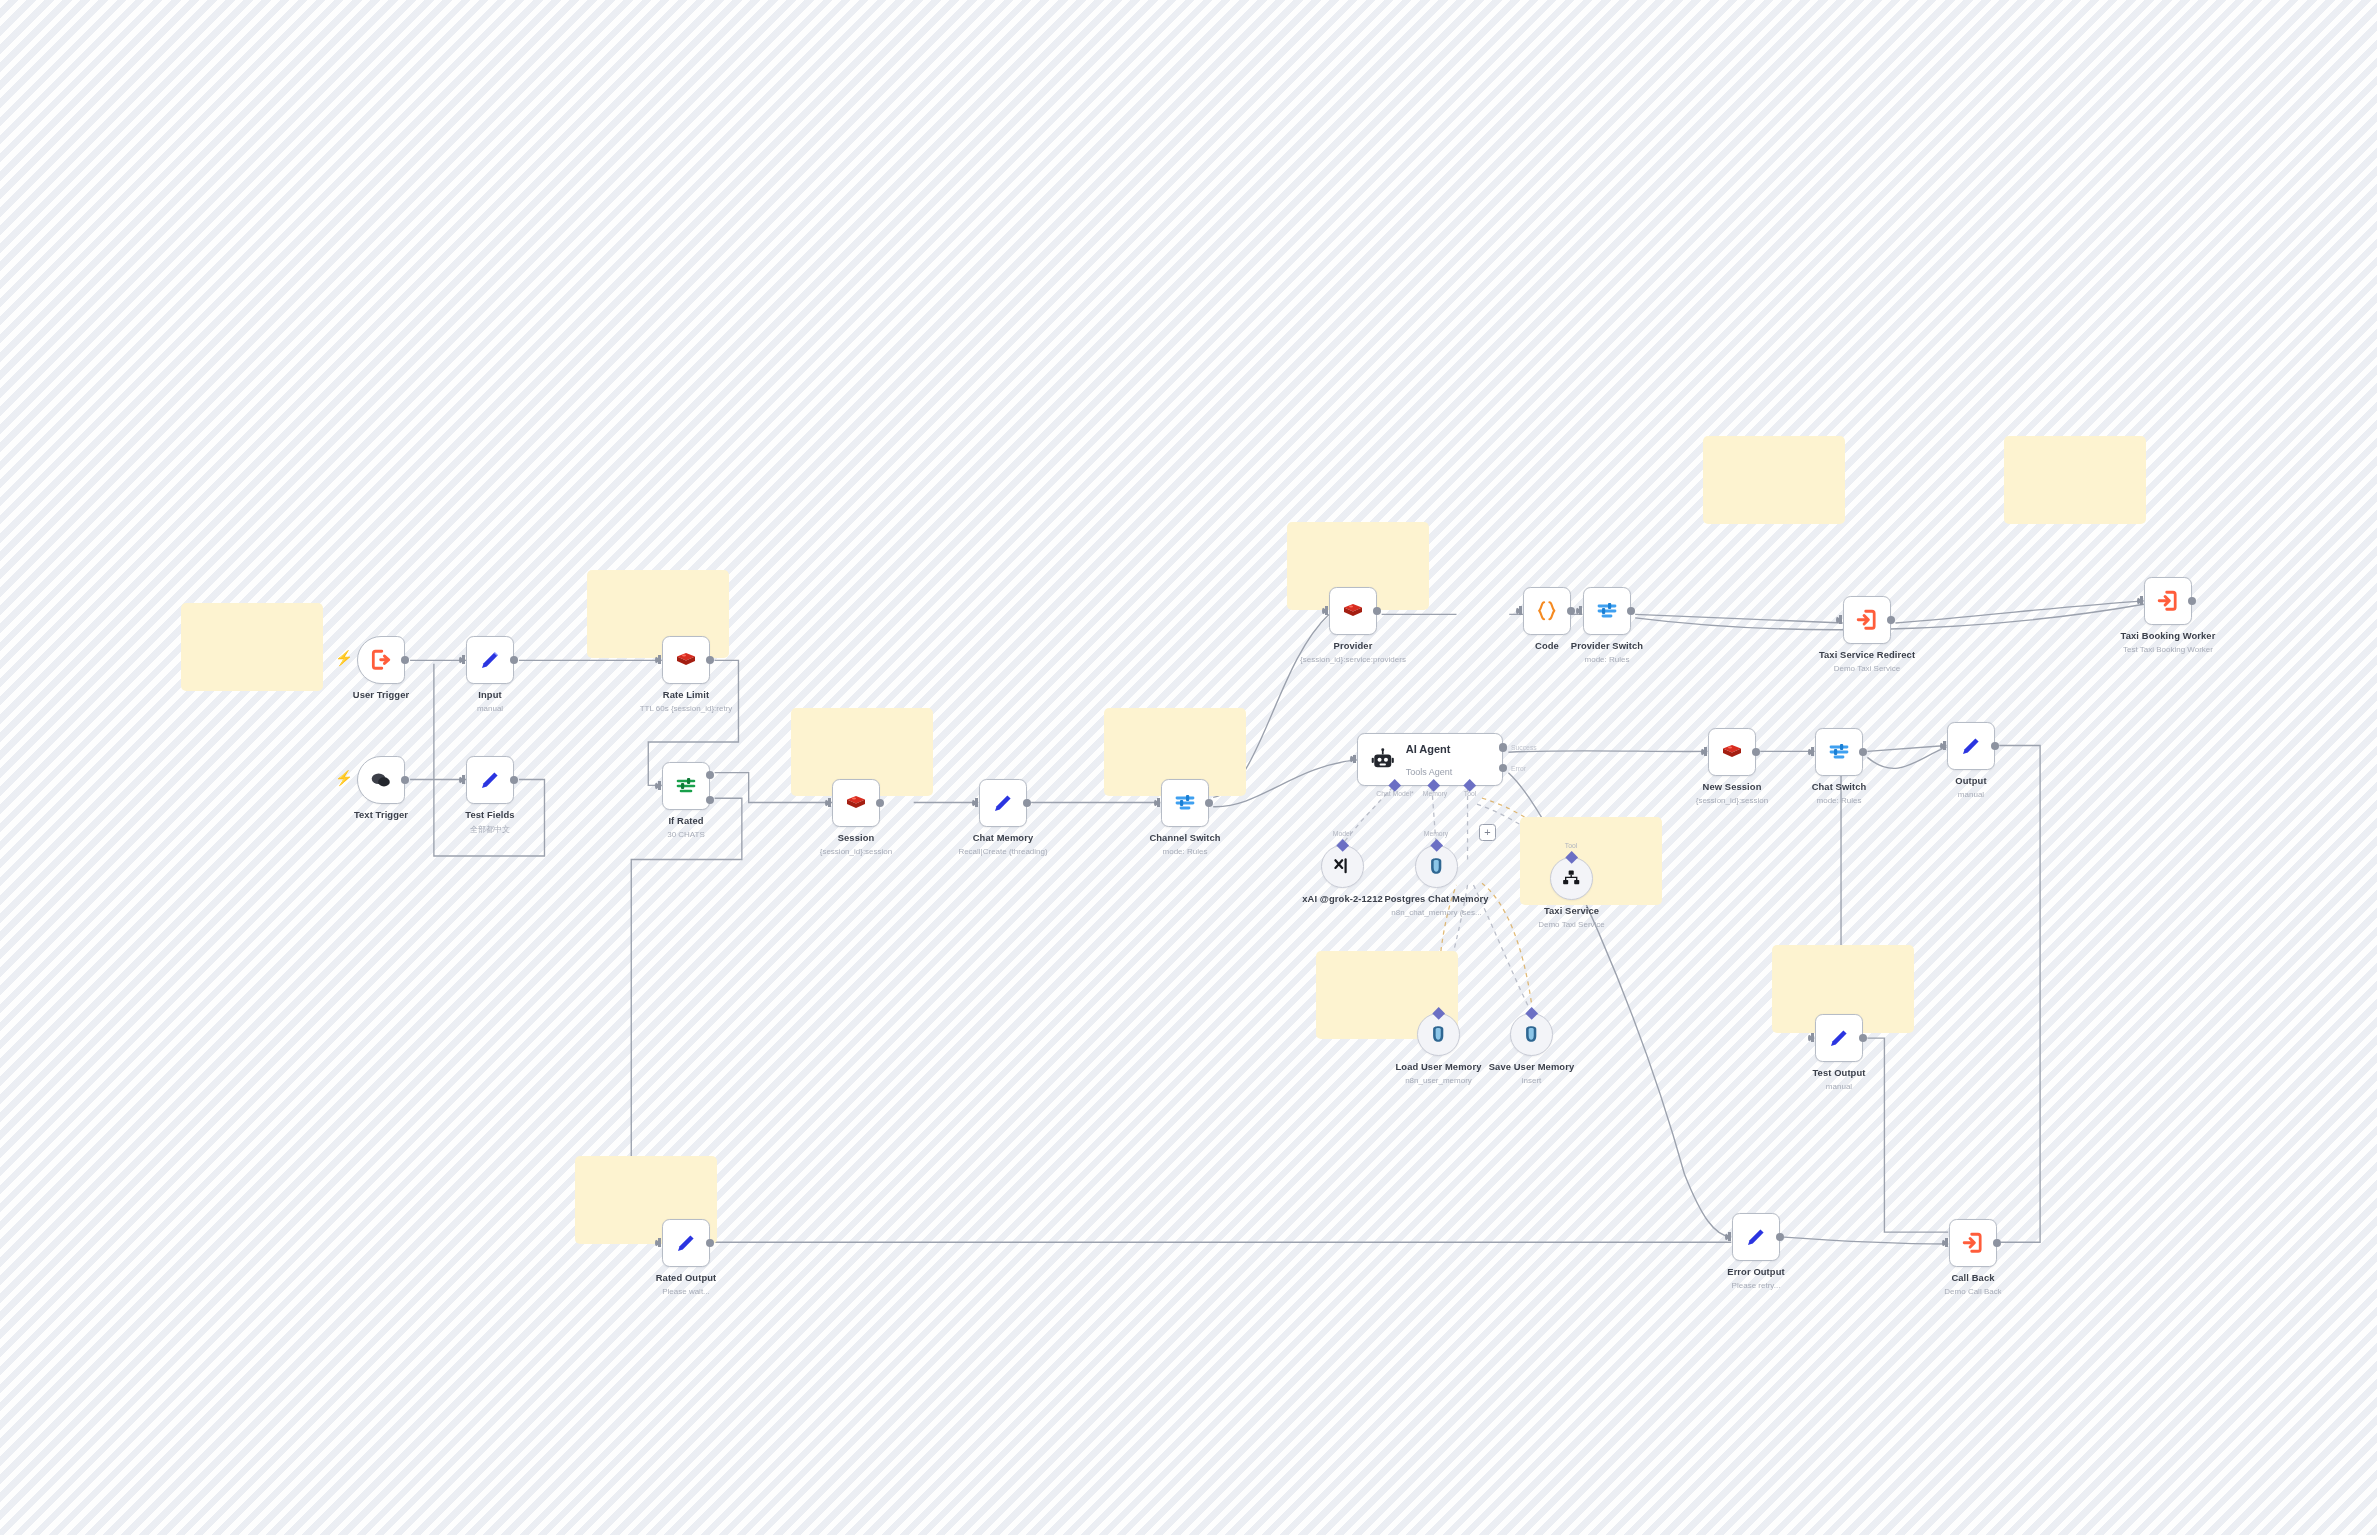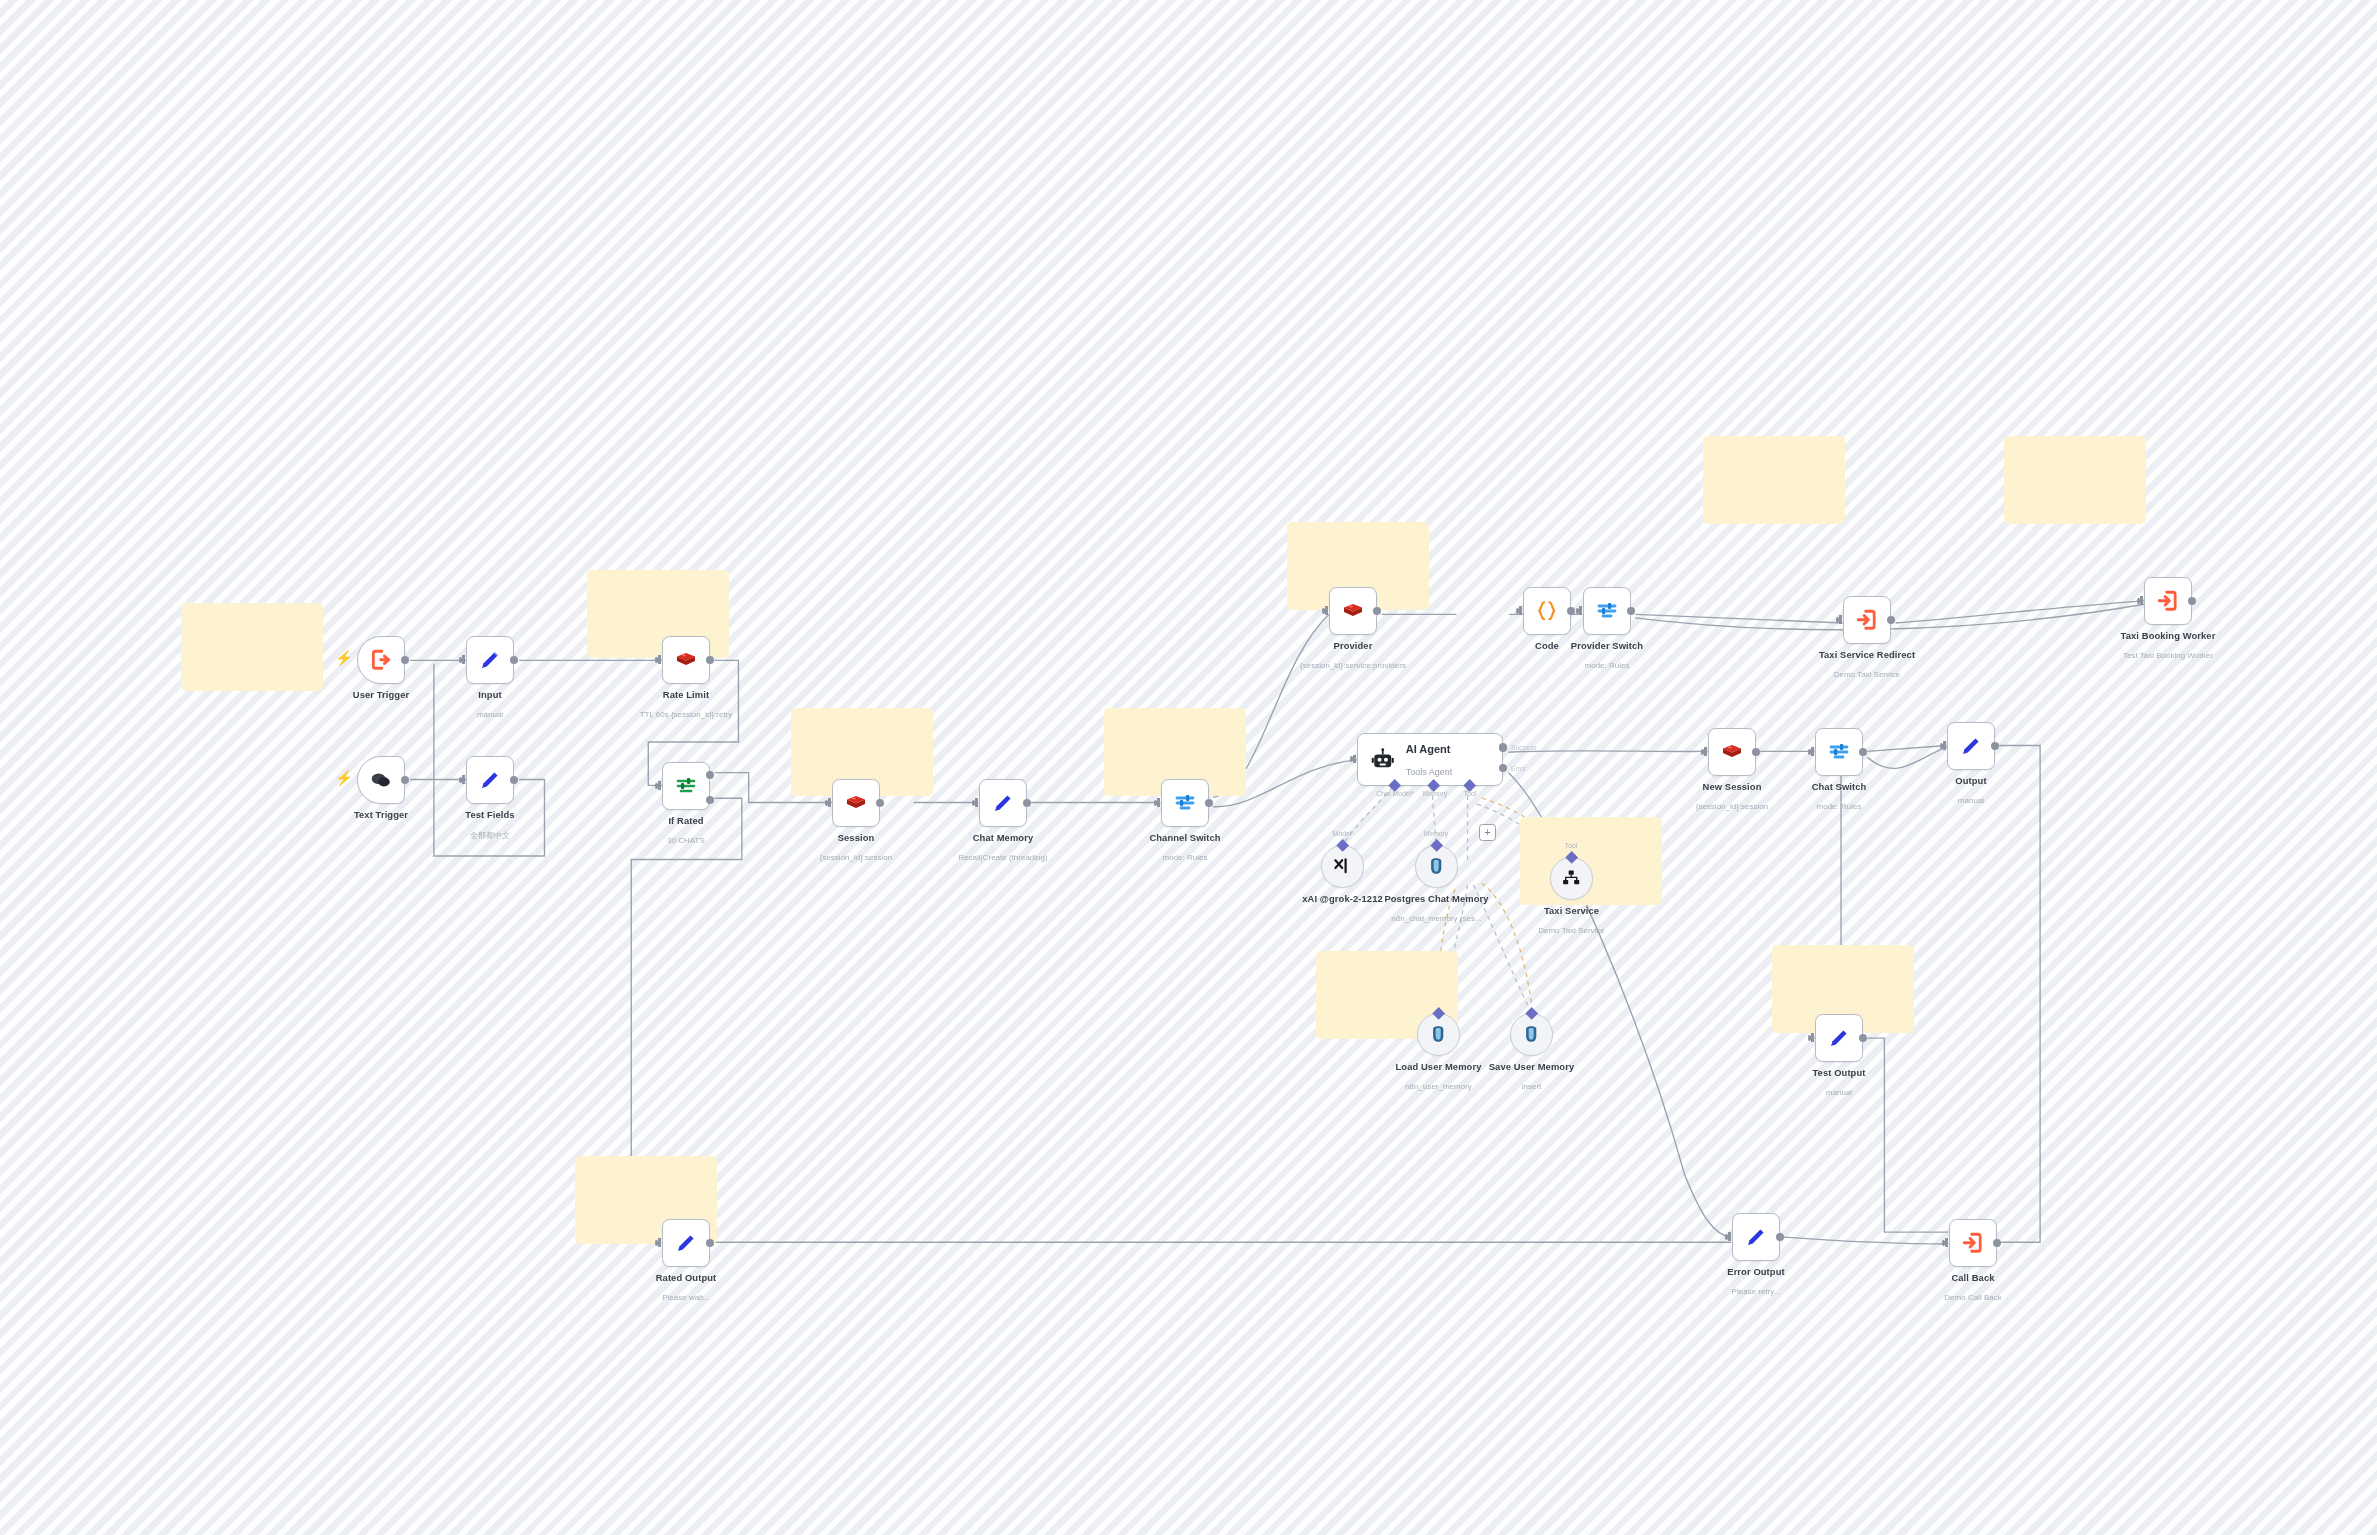--- a/index.html
+++ b/index.html
@@ -63,21 +63,21 @@
     left: 50%;
     transform: translateX(-50%);
     text-align: center;
     white-space: nowrap;
   }
   .node-title {
     font-size: 9.4px; font-weight: 700; color: #3a3f4a;
     letter-spacing: 0.1px;
   }
   .node-sub {
-    font-size: 8px; color: #a7acb8; margin-top: 10px;
+    font-size: 8px; color: #a7acb8; margin-top: 4px;
     max-width: 162px; overflow: hidden; text-overflow: ellipsis;
   }
   .node.sq .node-label, .node.trigger .node-label { top: 53px; }
   .node.circle .node-label { top: 48px; }
 
   .agent-title { font-size: 11px; font-weight: 700; color: #2f3440; }
   .agent-sub { font-size: 9px; color: #9aa0ad; margin-top: 12px; }
   .agent-text { display: flex; flex-direction: column; }
 
   .port {

